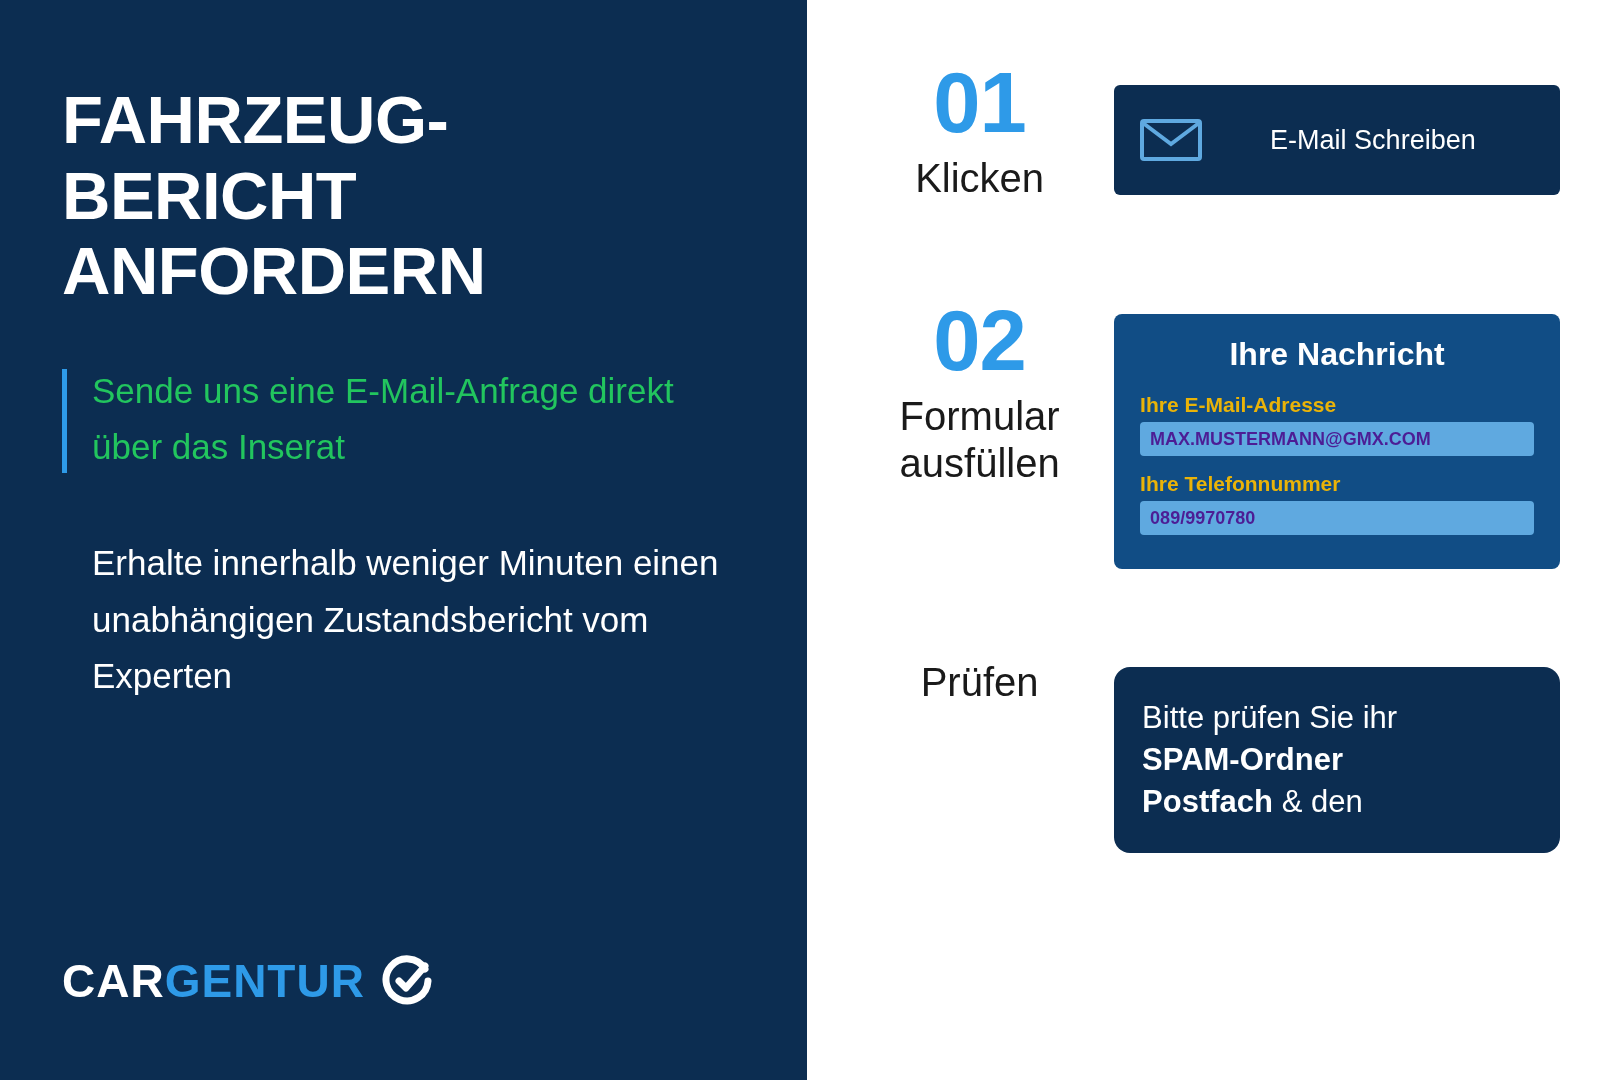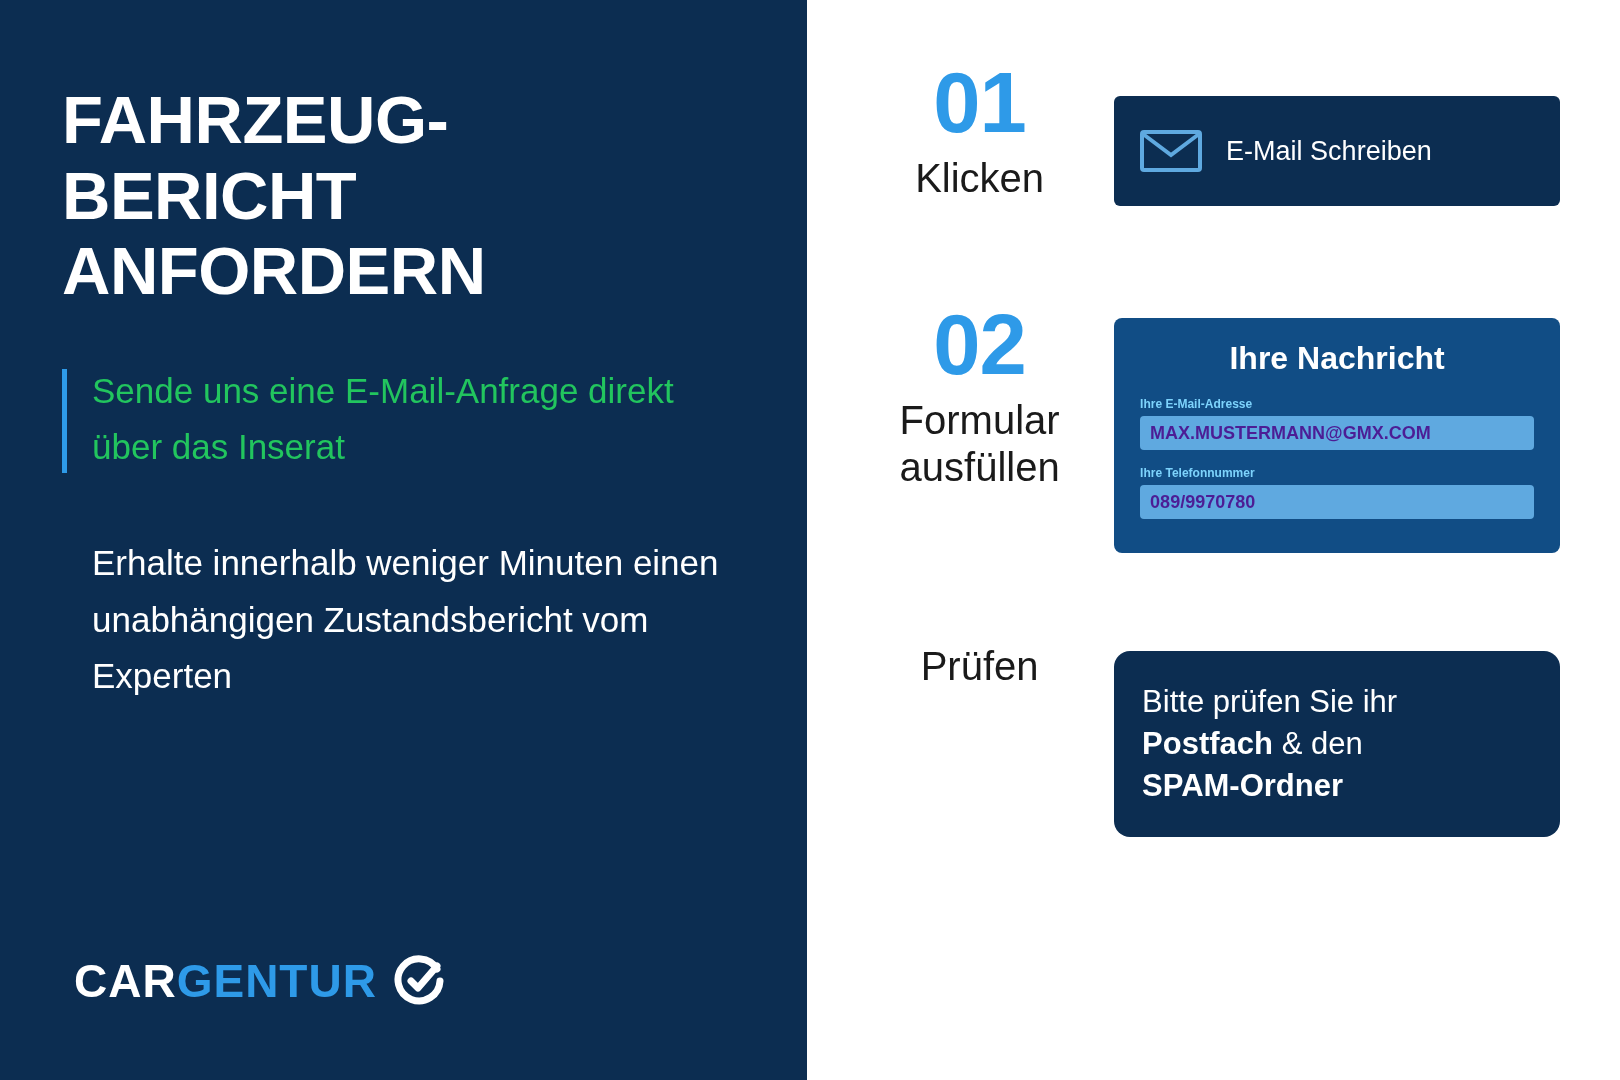--- a/index.html
+++ b/index.html
@@ -60,21 +60,21 @@
     margin-top: 60px;
     padding-left: 30px;
     color: #ffffff;
     font-size: 35px;
     line-height: 1.62;
     font-weight: 400;
   }
 
   .logo {
     position: absolute;
-    left: 74px;
+    left: 62px;
     bottom: 72px;
     display: flex;
     align-items: center;
   }
   .logo-text {
     font-size: 46px;
     font-weight: bold;
     letter-spacing: 1px;
   }
   .logo-car { color: #ffffff; }
@@ -114,27 +114,28 @@
     color: #1a1a1a;
     font-size: 40px;
     line-height: 1.18;
     margin-top: 10px;
     font-weight: 400;
   }
   .step-visual { flex: 1; padding-left: 22px; }
 
   
   .card-email {
-    margin-top: 36px;
+    margin-top: 25px;
     background: #0c2d51;
     border-radius: 6px;
     height: 110px;
     display: flex;
     align-items: center;
     padding: 0 26px;
+    gap: 44px;
   }
   .env-icon { width: 62px; height: 42px; flex: none; }
   .card-email-label {
     color: #ffffff;
     font-size: 27px;
     margin-left: 24px;
   }
 
   
   .card-form {
@@ -144,22 +145,22 @@
     padding: 22px 26px 26px 26px;
   }
   .card-form-title {
     color: #ffffff;
     font-size: 32px;
     font-weight: bold;
     text-align: center;
     margin-bottom: 20px;
   }
   .field-label {
-    color: #7dd3fc;
-    font-size: 12px;
+    color: #eab308;
+    font-size: 21px;
     font-weight: bold;
     margin-bottom: 5px;
   }
   .field-box {
     background: #5fa9e0;
     border-radius: 4px;
     height: 34px;
     display: flex;
     align-items: center;
     padding: 0 10px;
@@ -259,20 +260,20 @@
 
     <div class="sp2"></div>
 
     <div class="step">
       <div class="step-label">
         <div class="step-word">Prüfen</div>
       </div>
       <div class="step-visual">
         <div class="card-check">
           <div>Bitte prüfen Sie ihr</div>
+          <div><b>SPAM-Ordner</b></div>
           <div><b>Postfach</b><span> &amp; den</span></div>
-          <div><b>SPAM-Ordner</b></div>
         </div>
       </div>
     </div>
 
   </div>
 </div>
 
 </body></html>

